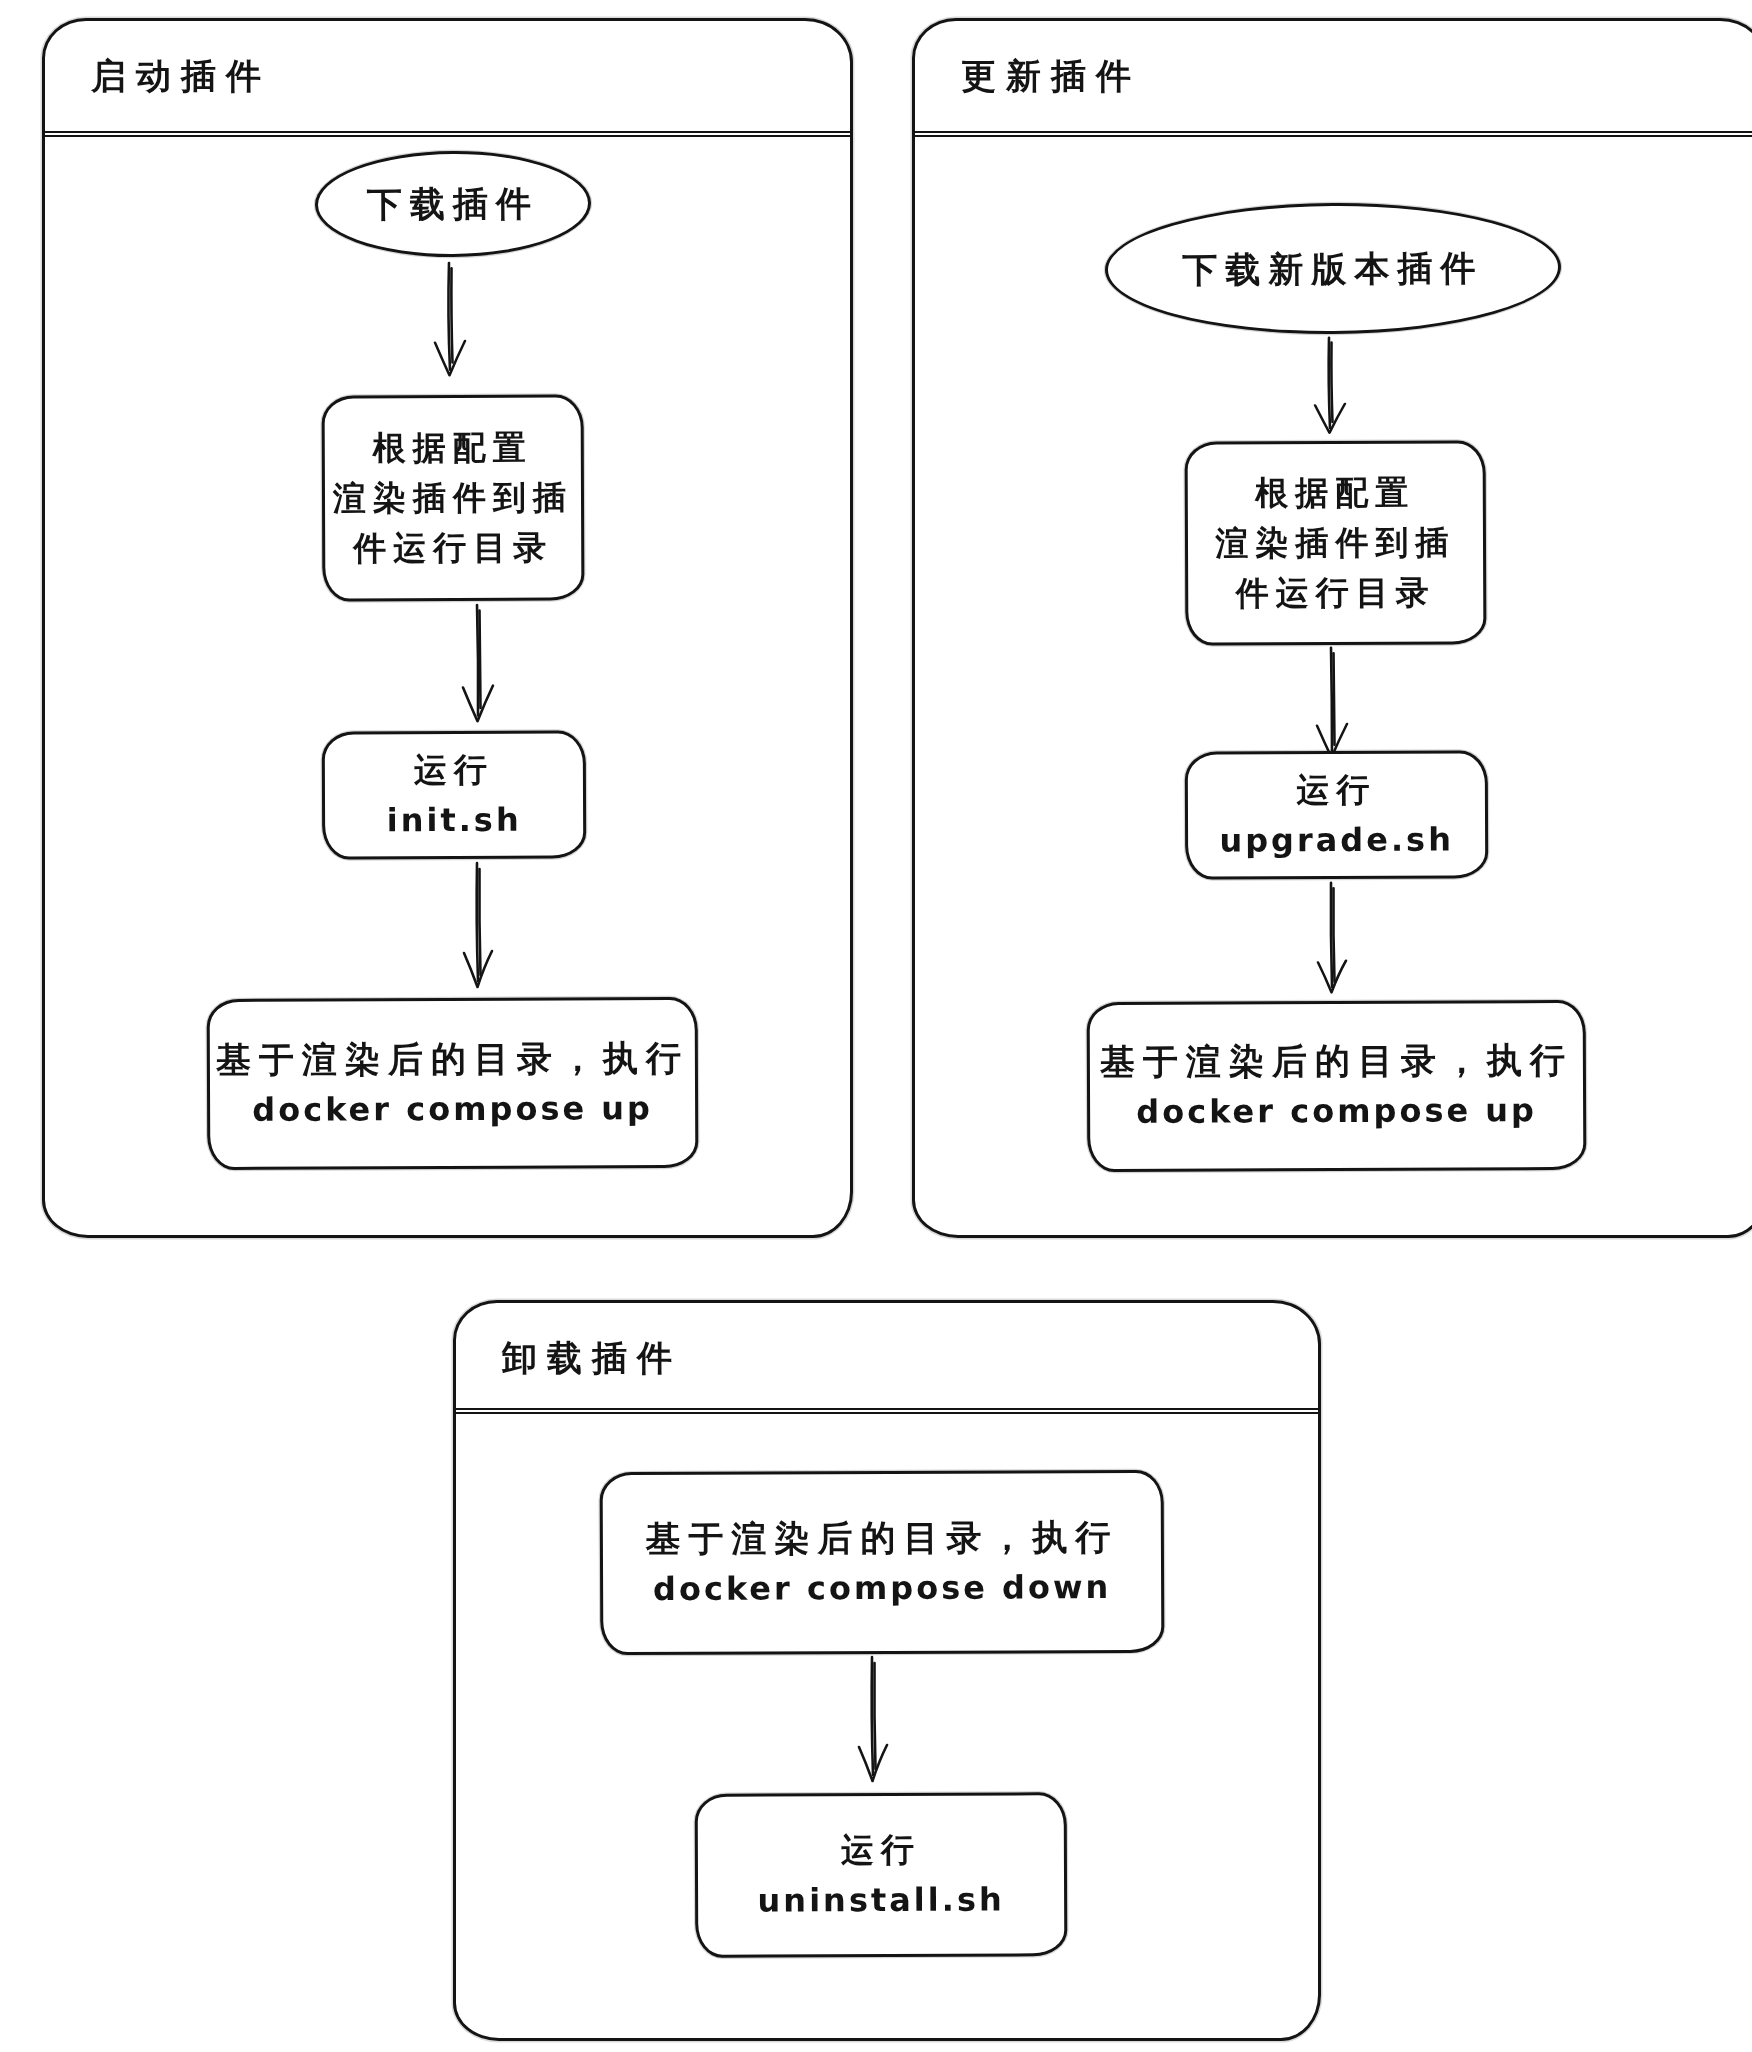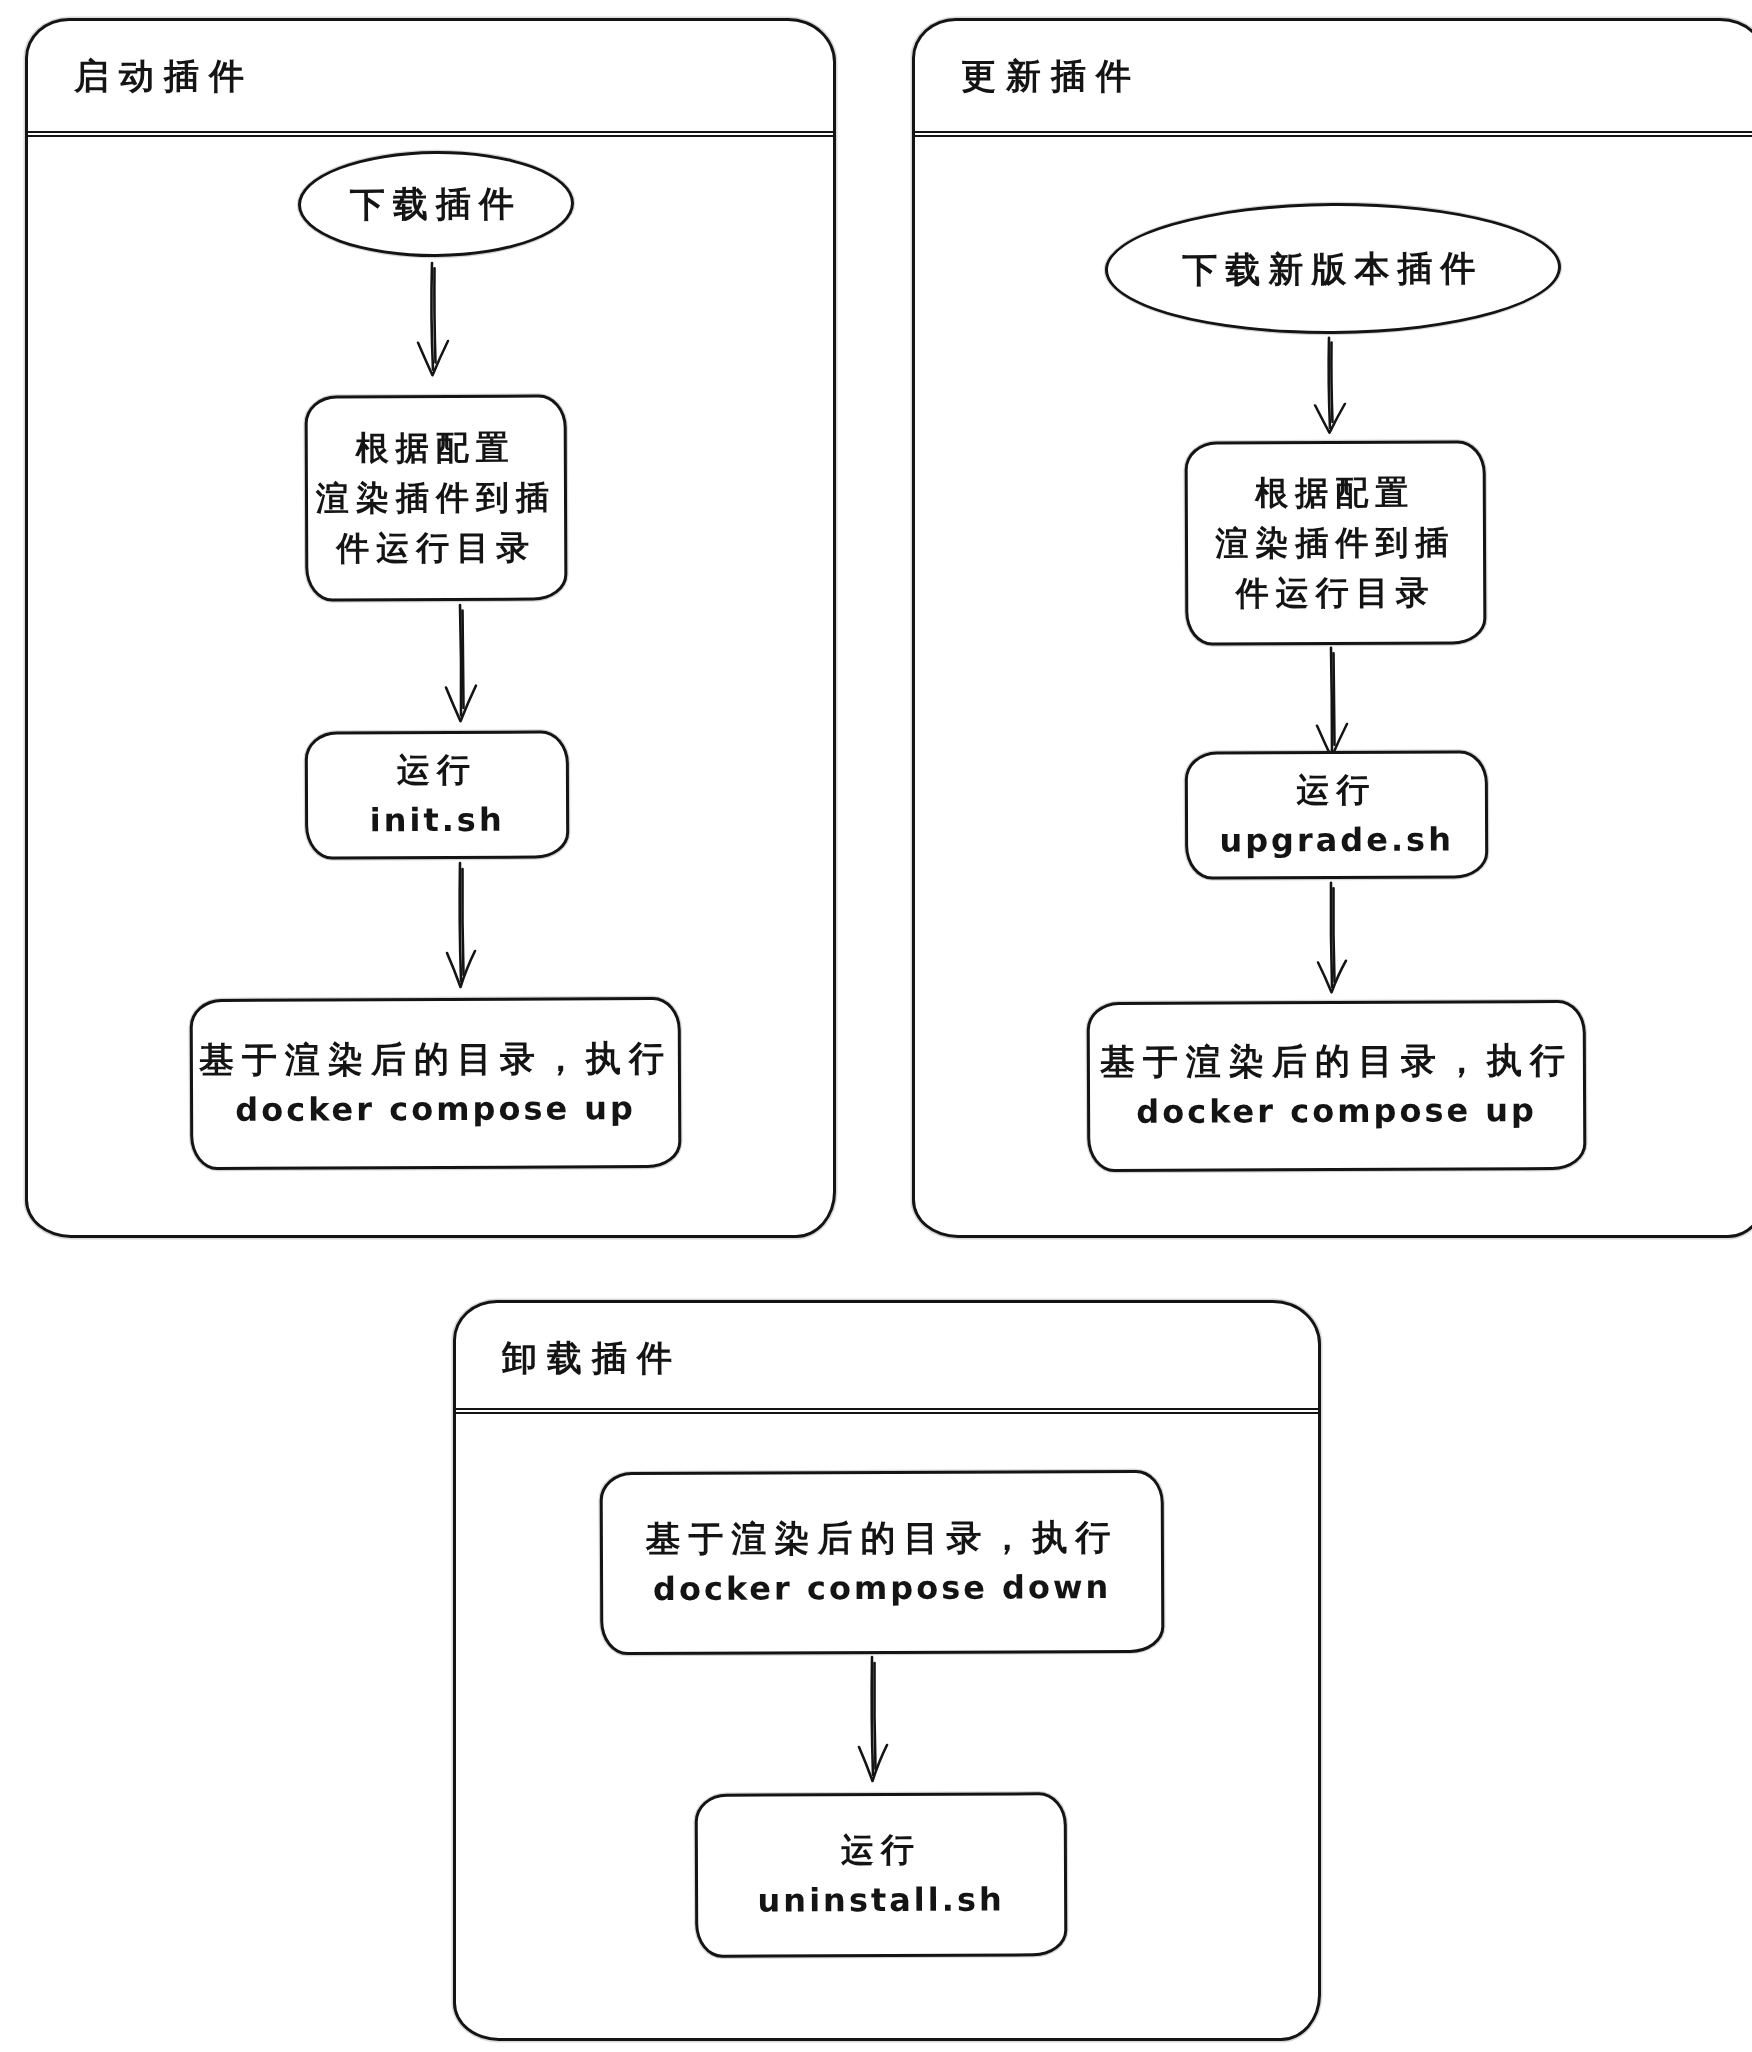--- a/index.html
+++ b/index.html
@@ -77,21 +77,21 @@
     stroke-width: 2.6;
     stroke-linecap: round;
     stroke-linejoin: round;
   }
 </style>
 </head>
 <body>
 
 <div class="canvas">
 
-  <div class="panel" style="left:25px; top:18px; width:805px; height:1214px;">
+  <div class="panel" style="left:42px; top:18px; width:805px; height:1214px;">
     <div class="panel-title">启动插件</div>
     <div class="panel-divider" style="top:110px;"></div>
 
     <div class="node ellipse-node" style="left:270px; top:130px; width:270px; height:100px;">
       <div class="zh zh-lg">下载插件</div>
     </div>
 
     <div class="arrow" style="left:375px; top:240px; width:60px; height:118px;">
       <svg viewBox="0 0 60 130" preserveAspectRatio="none">
         <path d="M29 2 Q 27.5 60 30 120"></path>

